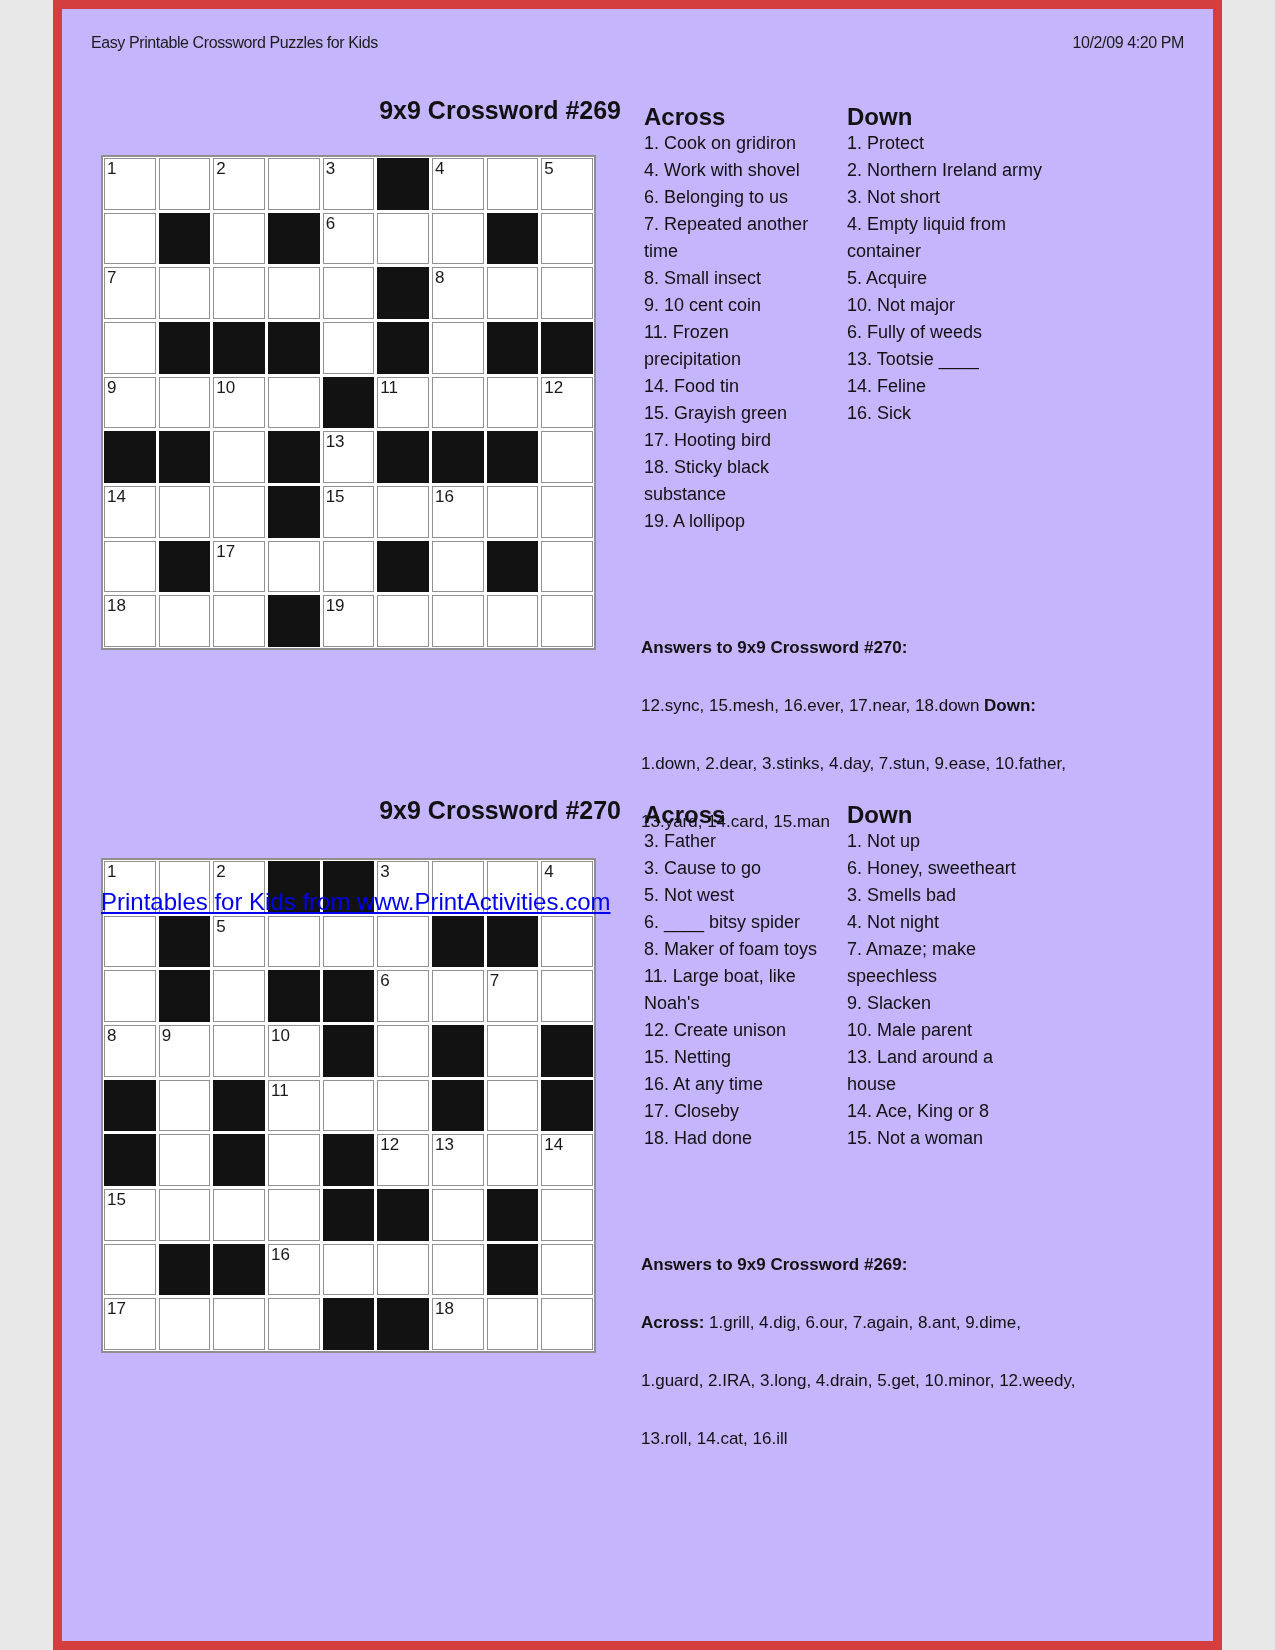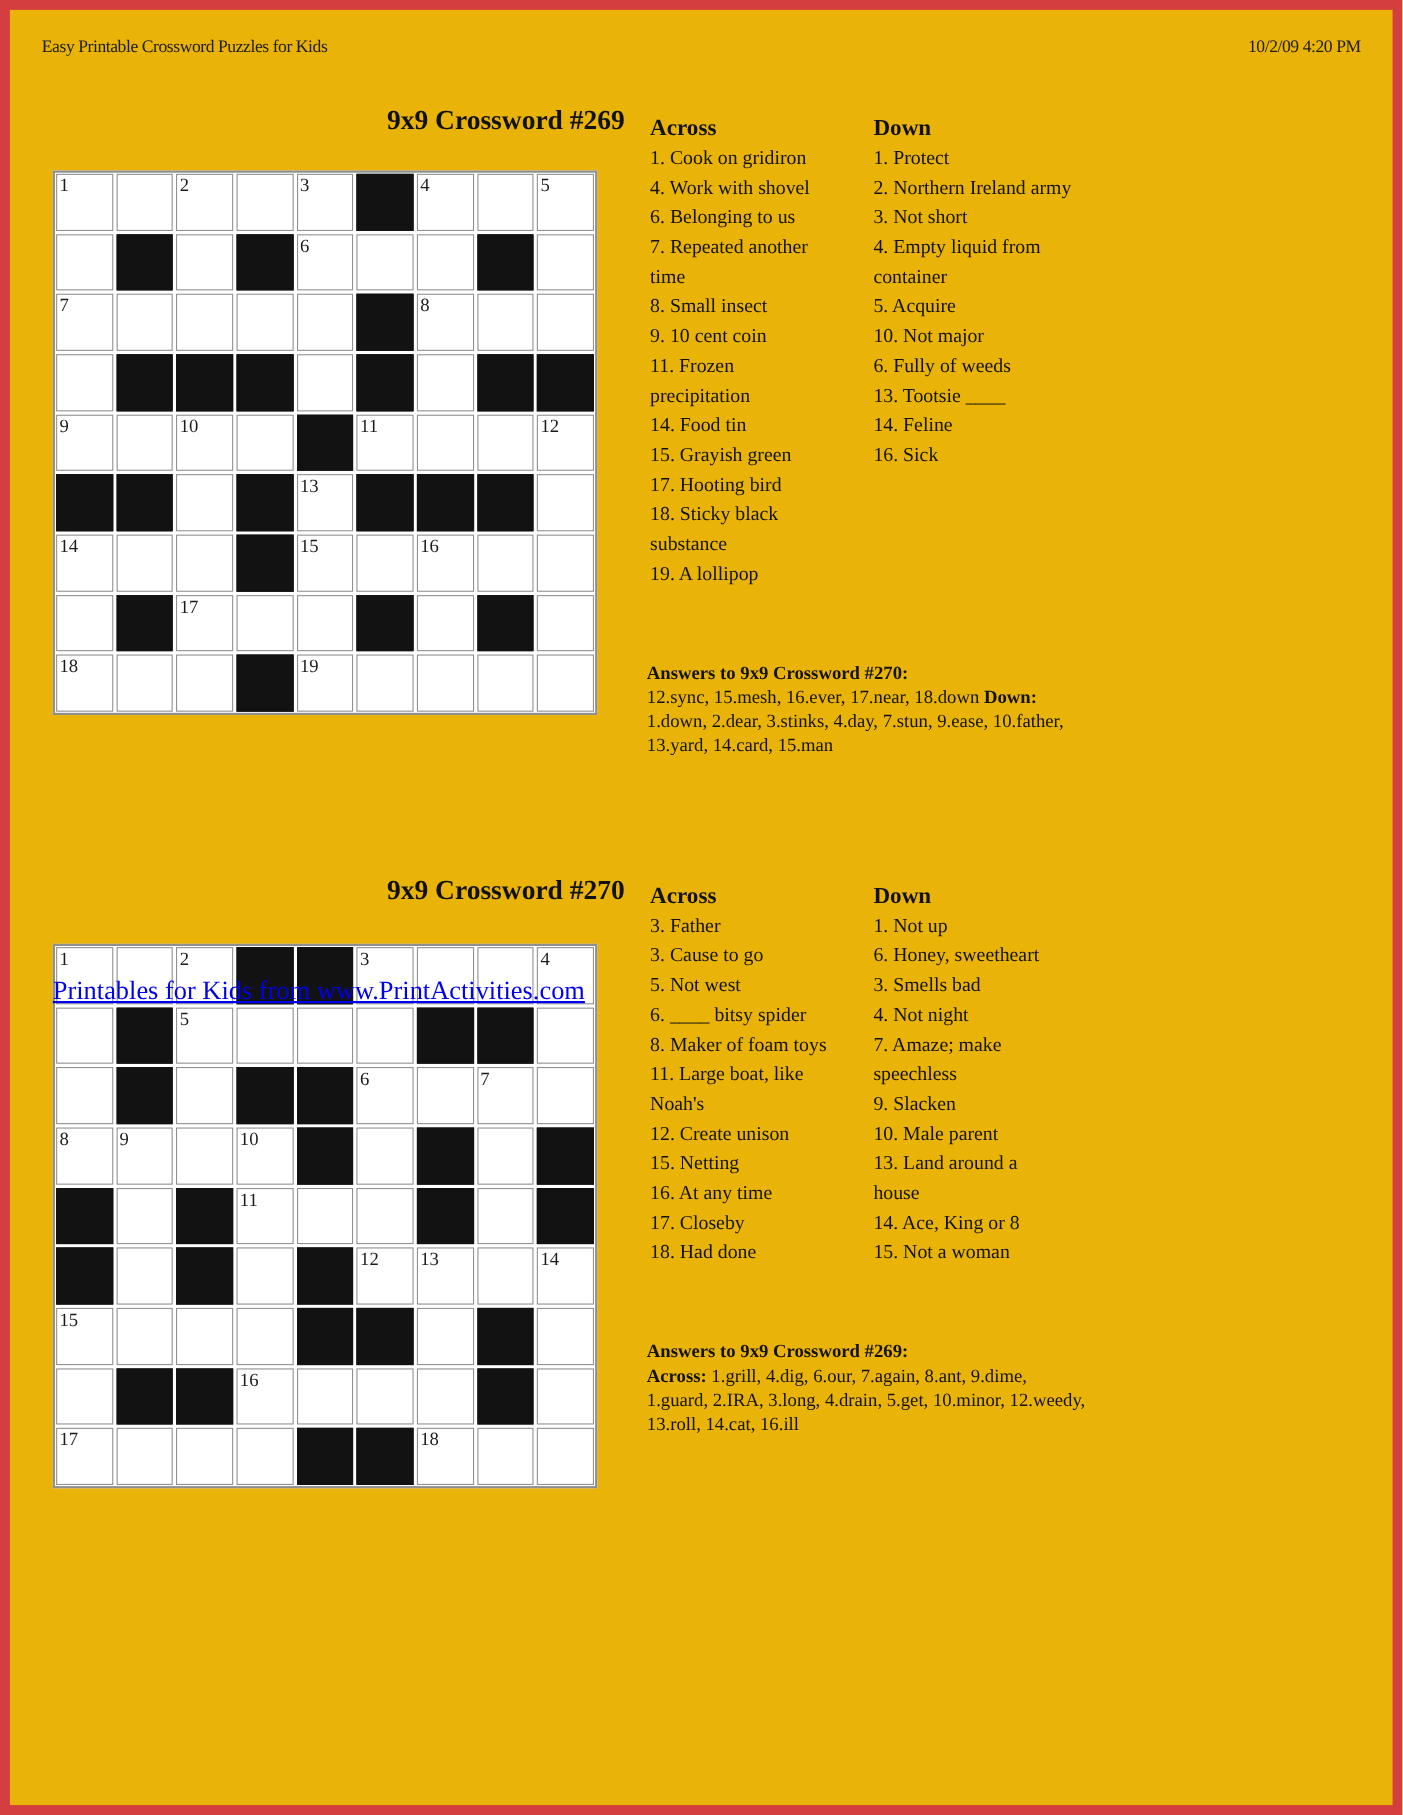--- a/index.html
+++ b/index.html
@@ -1,17 +1,17 @@
 <!DOCTYPE html>
 <html><head>
 <meta charset="utf-8">
 <style>
   html,body { margin:0; padding:0; background:#e8e8e8; }
-  .page { position:relative; width:1275px; height:1650px; margin:0 auto; background:#eab308;
-          font-family:Liberation Serif, serif; overflow:hidden; }
+  .page { position:relative; width:1169px; height:1650px; margin:0 auto; background:#c4b5fd;
+          font-family:Liberation Sans, sans-serif; overflow:hidden; }
   .frame { position:absolute; inset:0; border:9px solid #d53e3e; pointer-events:none; z-index:10; }
 
   .header, .footer { position:absolute; left:38px; right:38px; display:flex;
           justify-content:space-between; font-size:16px; color:#1c1c1c; letter-spacing:-0.4px; }
   .header { top:34px; }
   .footer { top:1551px; }
 
   .ptitle { position:absolute; left:48px; width:520px; text-align:right;
             font-size:25px; font-weight:bold; color:#111; }
   .t1 { top:96px; }
@@ -22,28 +22,28 @@
           grid-template-columns:repeat(9,1fr); grid-template-rows:repeat(9,1fr);
           gap:3px; background:#ffffff; }
   .g1 { top:155px; }
   .g2 { top:858px; }
   .cell { position:relative; border:1px solid #919191; background:#fff; }
   .cell.black { background:#121212; border-color:#121212; }
   .num { position:absolute; top:0; left:2px; font-size:17px; line-height:19px; color:#1a1a1a; }
 
   .cluecol { position:absolute; font-size:18px; line-height:27px; color:#121212; }
   .cluecol div { white-space:nowrap; }
-  .cluehead { font-weight:bold; font-size:21px; }
+  .cluehead { font-weight:bold; font-size:24px; }
   .ac1 { left:591px; top:103px; }
   .dc1 { left:794px; top:103px; }
   .ac2 { left:591px; top:801px; }
   .dc2 { left:794px; top:801px; }
 
   .answers { position:absolute; left:588px; width:510px; font-size:17px; line-height:22px; color:#121212; }
-  .answers div { white-space:nowrap; }
+  .answers div { white-space:nowrap;margin-top:36px; }
   .answers .b { font-weight:bold; }
   .a1 { top:601px; }
   .a2 { top:1218px; }
 
   .plink { position:absolute; left:48px; top:888px; font-size:24px; color:#0000ee;
            text-decoration:underline; z-index:5; background:transparent; }
 </style>
 </head>
 <body>
 

